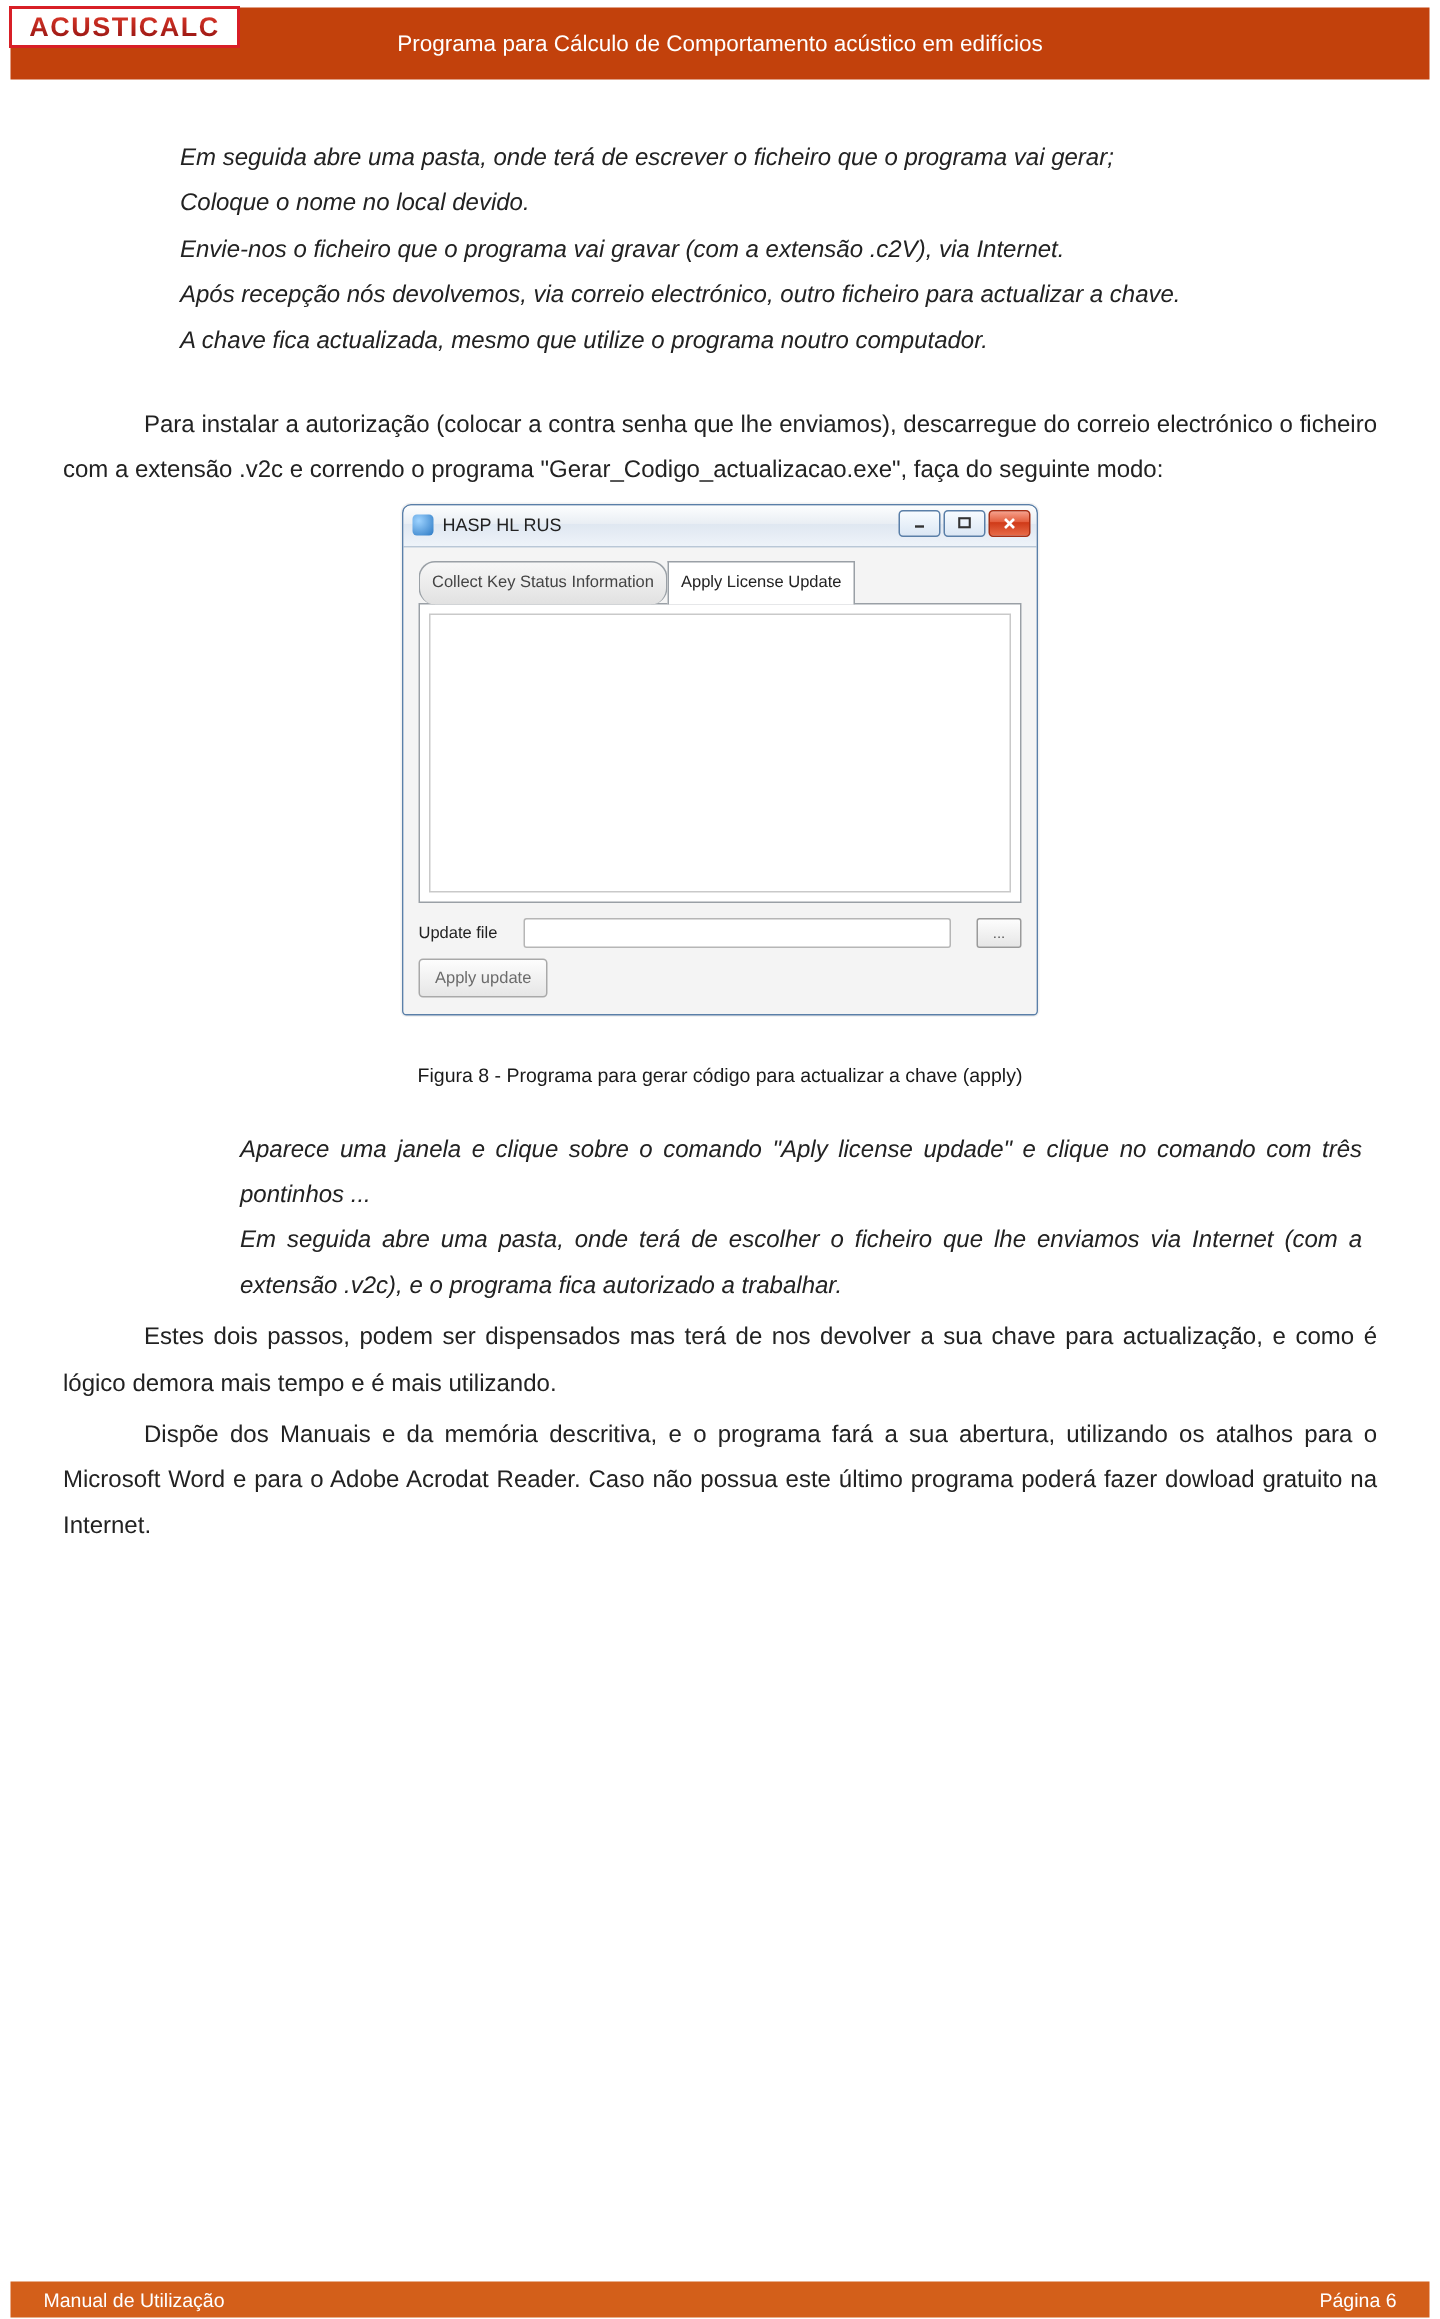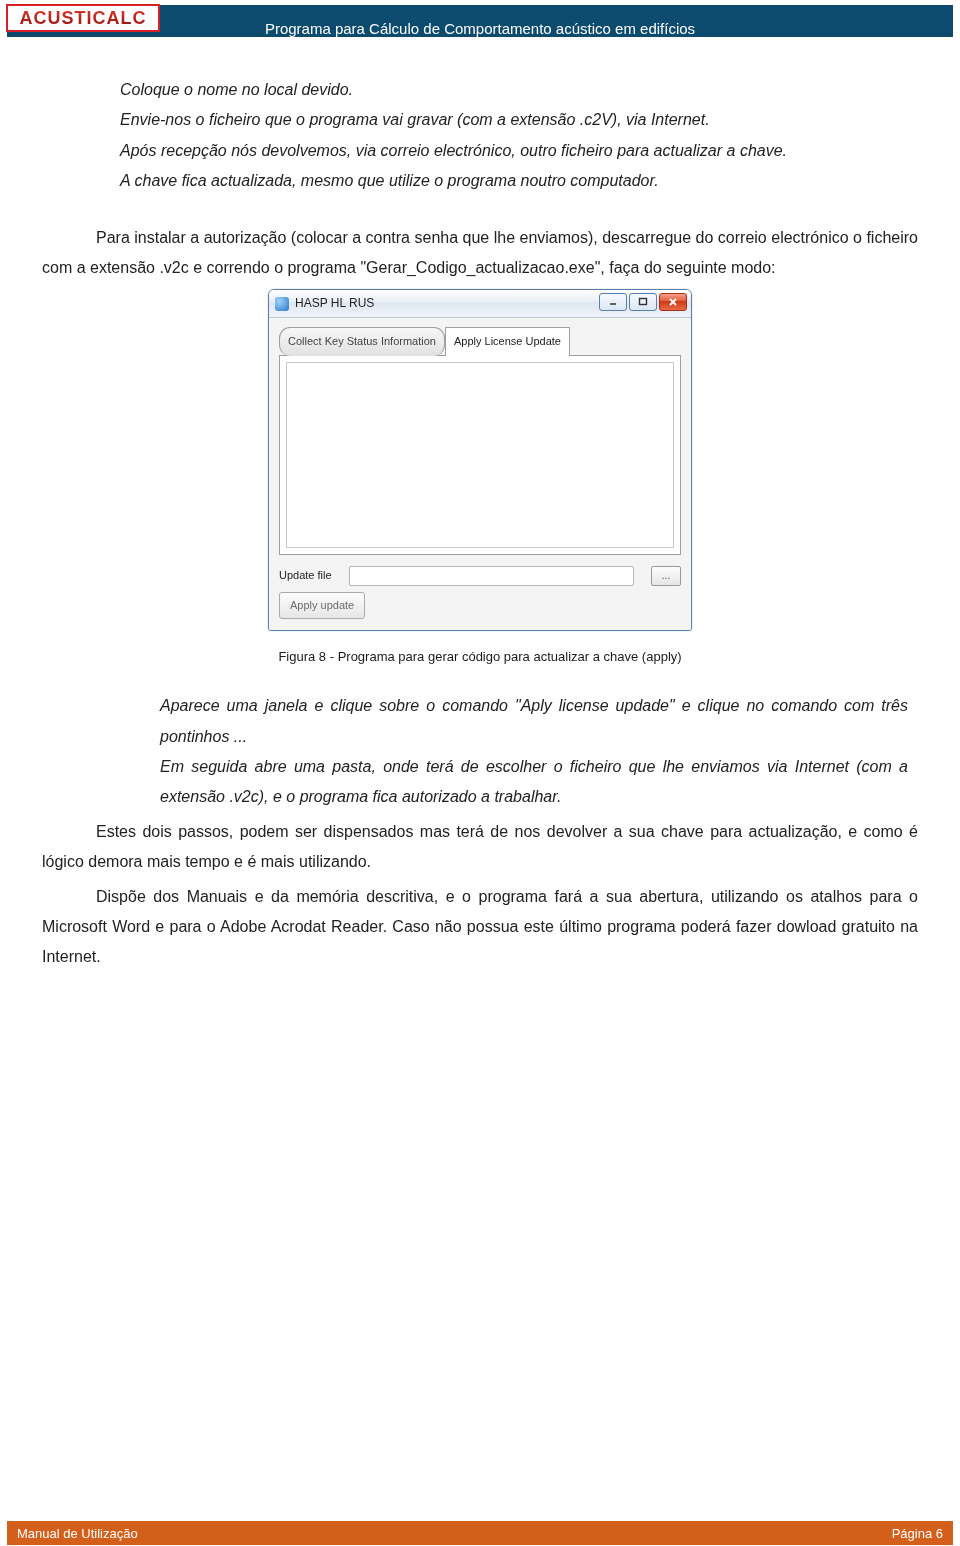--- a/index.html
+++ b/index.html
@@ -1,24 +1,24 @@
 <!DOCTYPE html>
 <html><head>
 <meta charset="utf-8">
 <style>
   * { box-sizing: border-box; margin: 0; padding: 0; }
   html, body { width: 960px; background: #ffffff; font-family: "Segoe UI", Tahoma, sans-serif; color: #222; }
   .page { width: 960px; min-height: 1546px; position: relative; padding: 0; }
   .topbar {
     position: relative;
-    height: 32px;
-    background: #0c4a6e;
+    height: 48px;
+    background: #c2410c;
     margin: 5px 7px 0 7px;
     display: flex;
-    align-items: flex-end;
+    align-items: center;
   }
   .logo-box {
     position: absolute;
     left: -1px; top: -1px;
     height: 28px;
     width: 154px;
     background: #ffffff;
     border: 2px solid #d81f26;
     display: flex;
     align-items: center;
@@ -159,21 +159,21 @@
     padding: 2px 10px;
     border: 1px solid #a9a9a9;
     border-radius: 3px;
     background: linear-gradient(#fdfdfd, #e6e6e6);
     color: #6b6b6b;
     display: inline-block;
   }
   .fig-caption {
     font-size: 13px;
     color: #1a1a1a;
-    margin-top: 14px;
+    margin-top: 28px;
     text-align: center;
   }
   .block-italic2 {
     font-style: italic;
     margin: 22px 10px 0 118px;
     text-align: justify;
   }
   .para-after {
     text-align: justify;
     margin-top: 4px;
@@ -182,37 +182,38 @@
   .footerbar {
     position: absolute;
     left: 7px; right: 7px; bottom: 6px;
     height: 24px;
     background: #d35f1a;
     color: #ffffff;
     font-size: 13px;
     display: flex;
     align-items: center;
     justify-content: space-between;
-    padding: 0 10px;
+    padding: 0 22px;
   }
 </style>
 </head>
 <body>
 
 <div class="page">
   <div class="topbar">
     <div class="logo-box">
       <span class="logo-text">ACUSTICALC</span>
     </div>
     <div class="topbar-title">Programa para Cálculo de Comportamento acústico em edifícios</div>
   </div>
 
   <div class="content">
 
     <div class="block-italic first">
+      <div>Em seguida abre uma pasta, onde terá de escrever o ficheiro que o programa vai gerar;</div>
       <div> Coloque o nome no local devido.</div>
       <div>Envie-nos o ficheiro que o programa vai gravar (com a extensão .c2V),  via Internet.</div>
       <div>Após recepção nós devolvemos, via correio electrónico, outro ficheiro para actualizar a chave.</div>
       <div>A chave fica actualizada, mesmo que utilize o programa noutro computador.</div>
     </div>
 
     <div class="para-normal">
       <span class="indent"></span><span>Para instalar a autorização (colocar a contra senha que lhe enviamos), descarregue do correio electrónico o ficheiro com a extensão .v2c e correndo o programa "Gerar_Codigo_actualizacao.exe", faça do seguinte modo:</span>
     </div>
 

